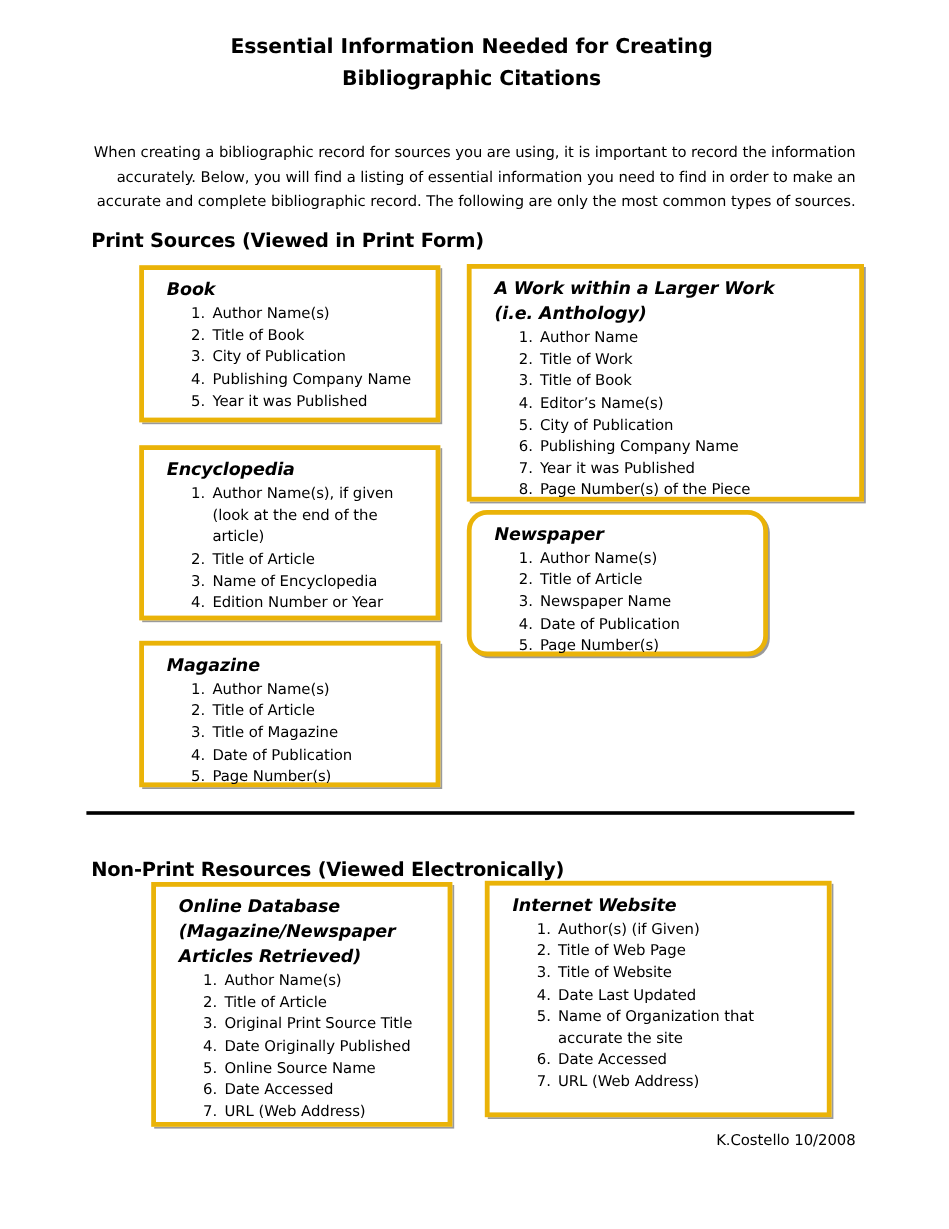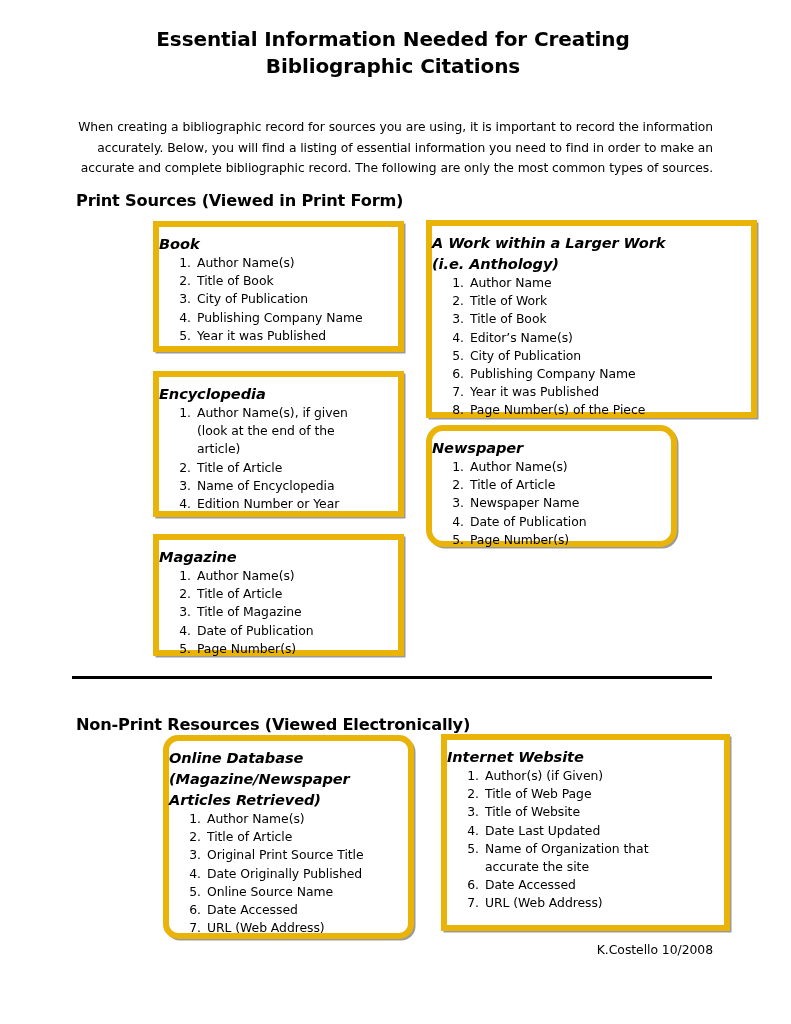--- a/index.html
+++ b/index.html
@@ -27,21 +27,21 @@
 
   
   .doc-title {
     position: absolute;
     left: 73px;
     top: 26px;
     width: 640px;
     text-align: center;
     font-family: "DejaVu Sans", "Liberation Sans", sans-serif;
     font-weight: bold;
-    font-size: 20px;
+    font-size: 17px;
     line-height: 27px;
     letter-spacing: -0.1px;
   }
   .doc-title .line { display: block; }
 
   
   .intro {
     position: absolute;
     left: 73px;
     top: 105px;
@@ -71,25 +71,24 @@
     top: 676px;
     width: 640px;
     height: 3px;
     background: #000000;
   }
 
   
   .box {
     position: absolute;
     box-sizing: border-box;
-    border: 6px solid #eab308;
+    border: 4px solid #eab308;
     background: #ffffff;
     box-shadow: 2px 2px 0 -0.5px #9a9a9a;
-    padding: 6px 8px 7px 0;
-    margin-left: 37px;
+    padding: 6px 8px 7px 19px;
   }
   .box-title {
     font-weight: bold;
     font-style: italic;
     font-size: 14.6px;
     line-height: 21px;
     letter-spacing: -0.1px;
     margin: 0 0 0 0;
   }
   .box-title .tline { display: block; }
@@ -119,21 +118,21 @@
   ol.box-list > li .cont {
     display: block;
   }
 
   
   #box-book          { left: 116px; top: 221px; width: 251px; height: 131px; }
   #box-encyclopedia  { left: 116px; top: 371px; width: 251px; height: 146px; }
   #box-magazine      { left: 116px; top: 534px; width: 251px; height: 122px; }
   #box-larger-work   { left: 389px; top: 220px; width: 331px; height: 198px; }
   #box-newspaper     { left: 389px; top: 425px; width: 251px; height: 122px; border-radius: 17px; }
-  #box-online-db     { left: 126px; top: 735px; width: 251px; height: 204px; border-radius: 15px; }
+  #box-online-db     { left: 126px; top: 735px; width: 251px; height: 204px; }
   #box-website       { left: 404px; top: 734px; width: 289px; height: 197px; }
 
   
   .footer {
     position: absolute;
     left: 413px;
     top: 942px;
     width: 300px;
     text-align: right;
     font-size: 12.4px;

